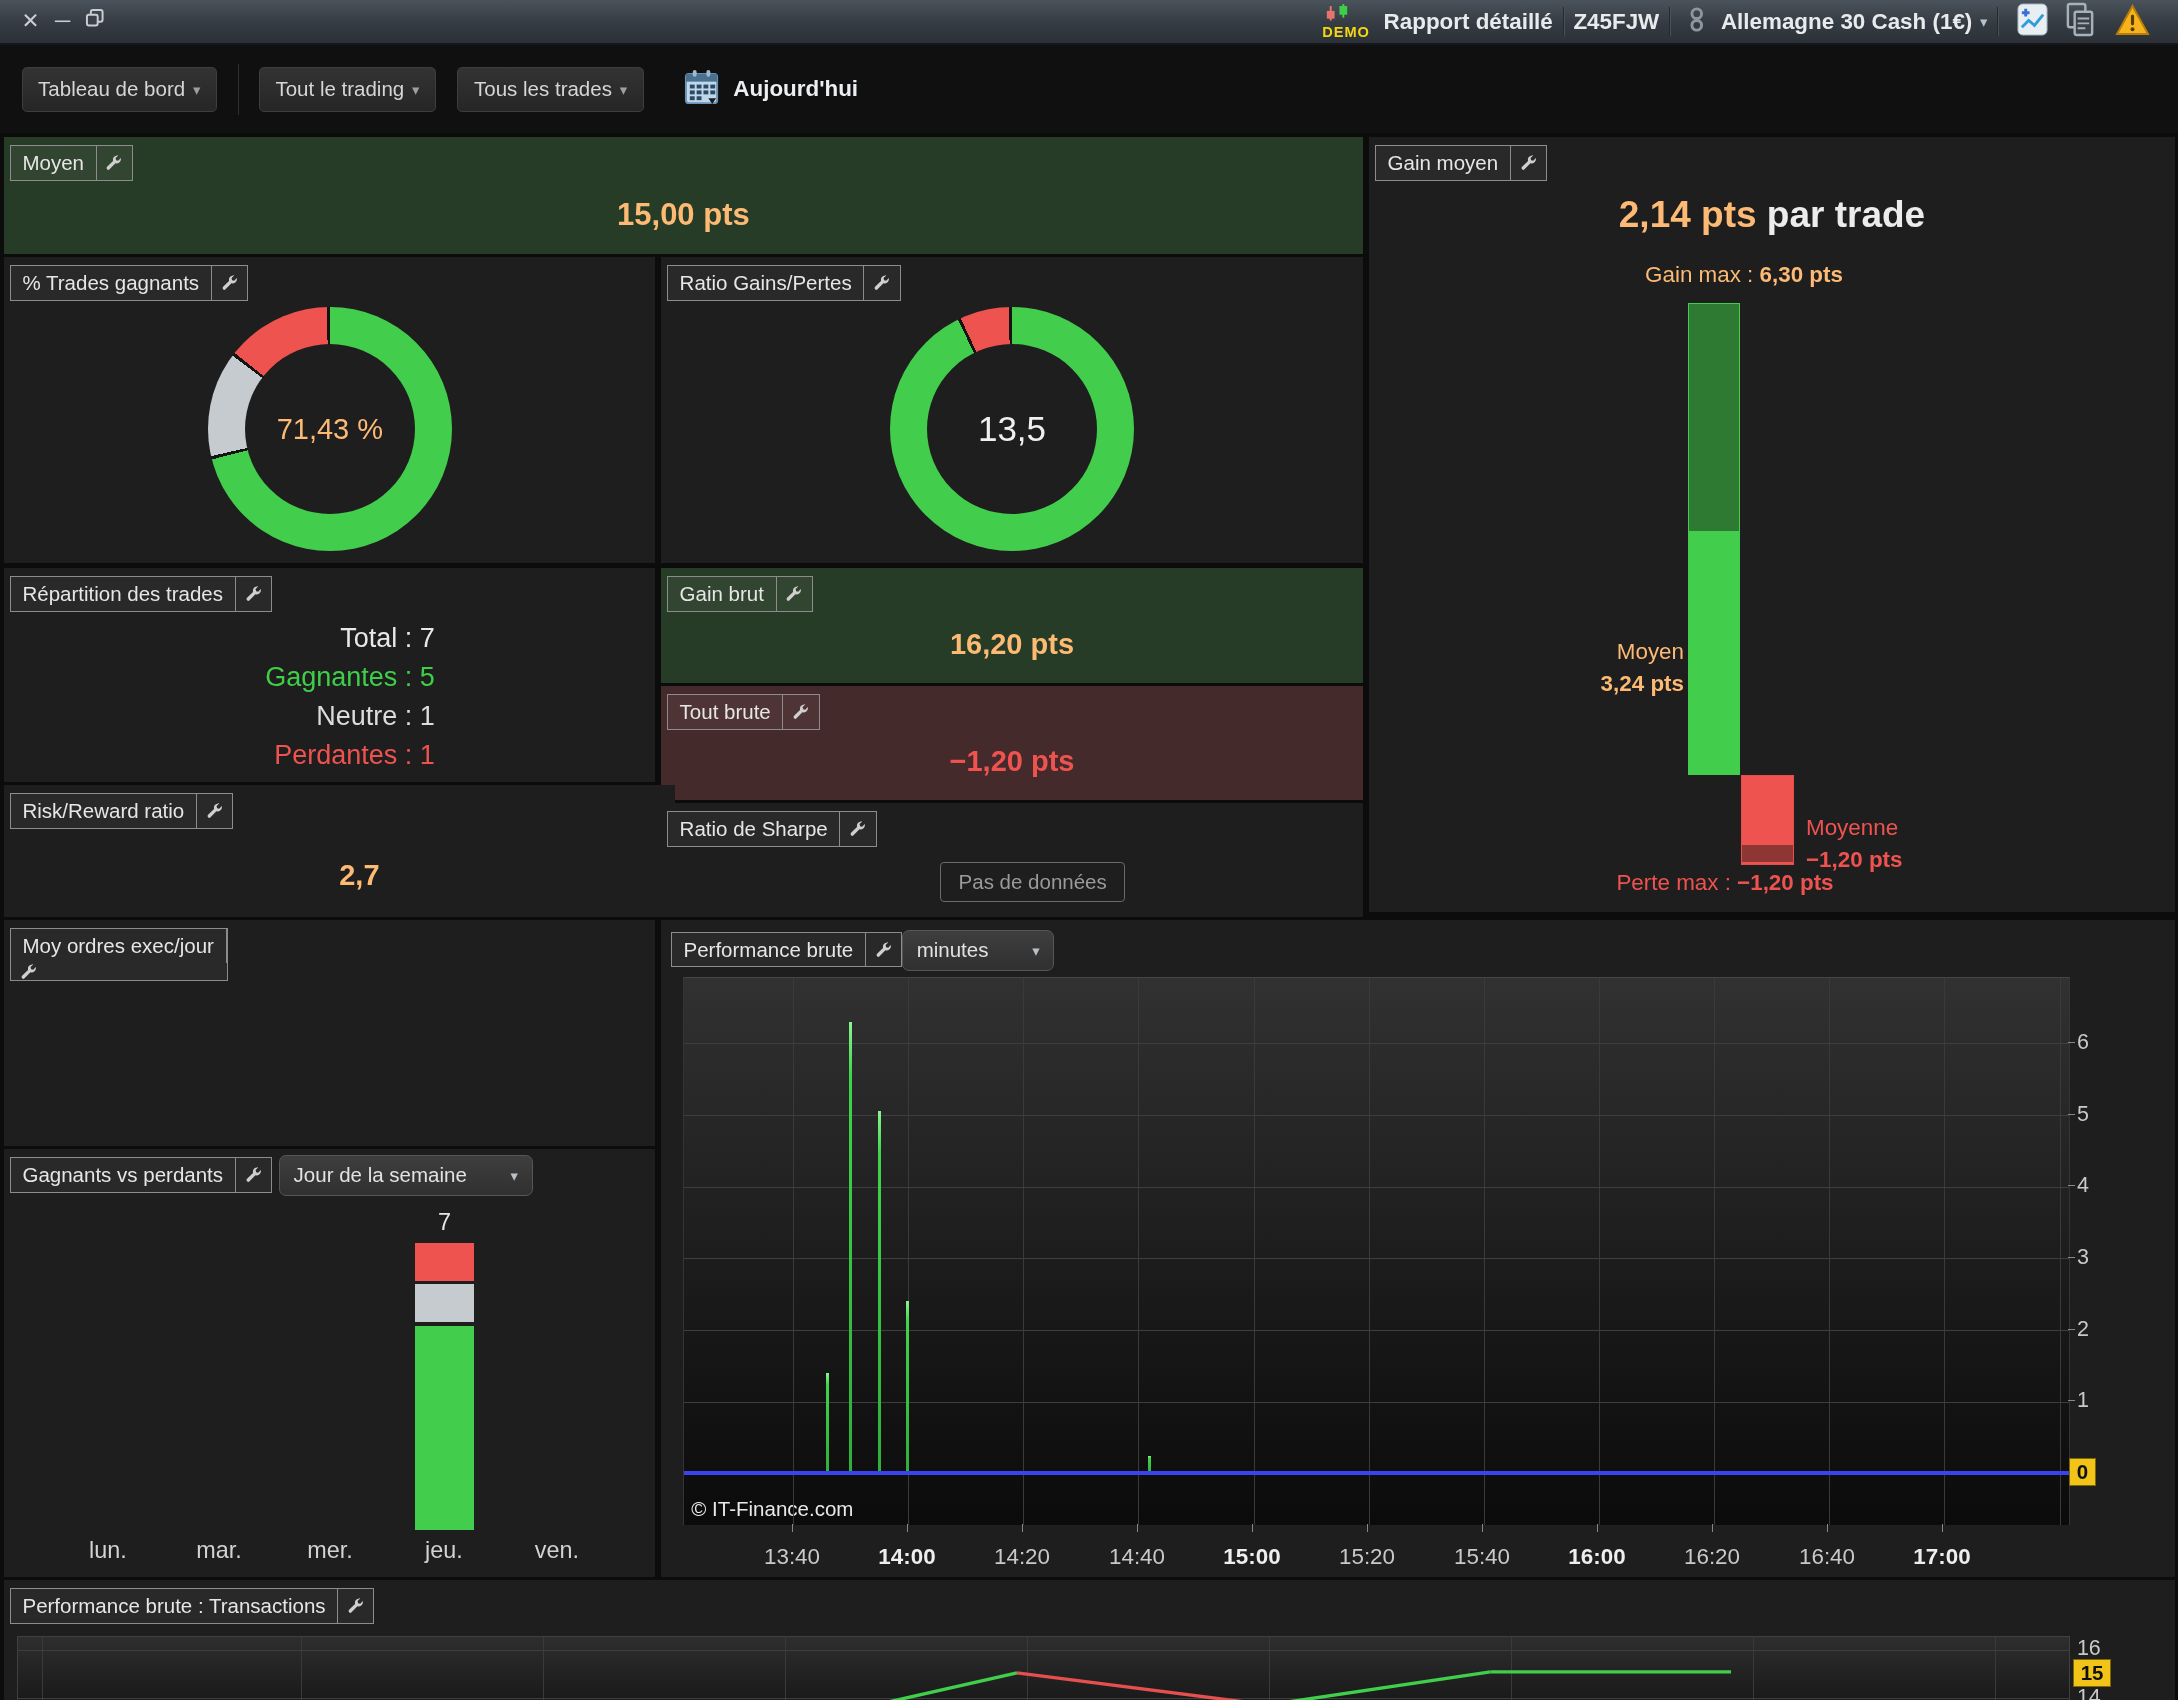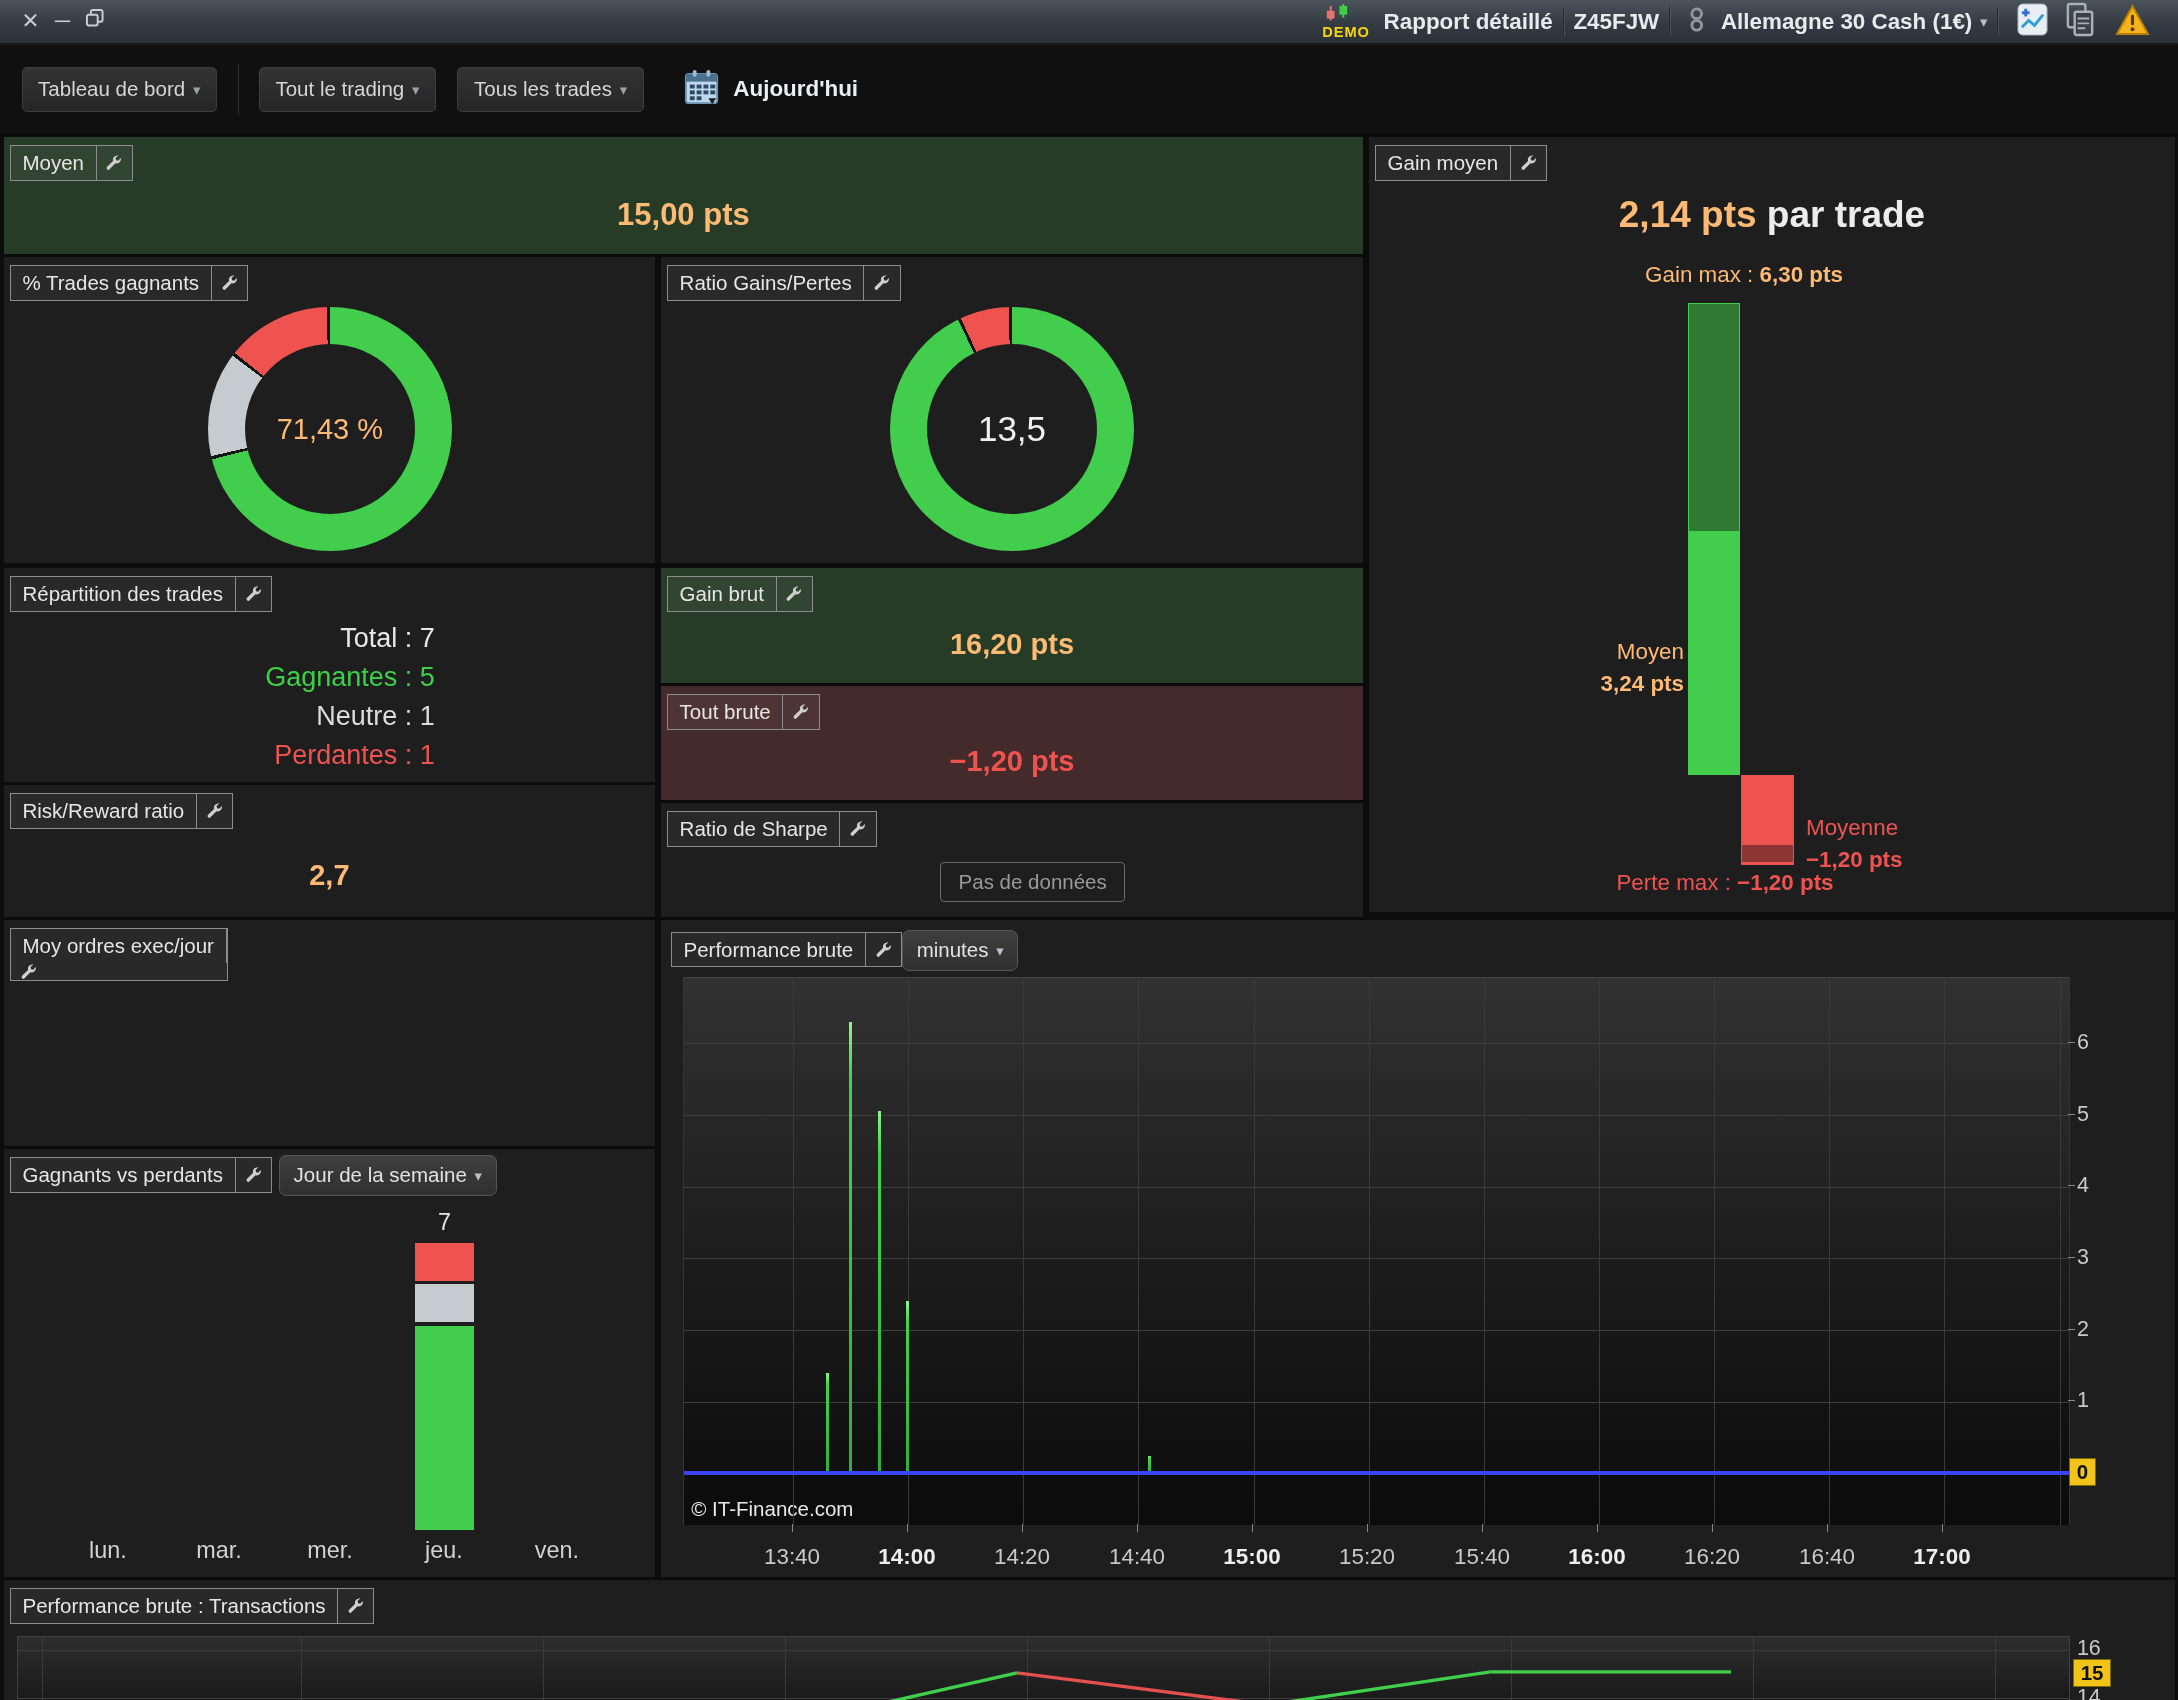--- a/index.html
+++ b/index.html
@@ -28,21 +28,21 @@
   
   .panel{position:absolute;background:#1e1e1e;}
   .panel.greenbg{background:#273c26;}
   .panel.redbg{background:#452a2b;}
   .plabel{position:absolute;display:inline-flex;align-items:stretch;border:1px solid #8c8c8c;
     background:rgba(255,255,255,0.05);z-index:5;}
   .plabel .ptext{padding:4.9px 11.7px;font-size:20.5px;color:#e6e6e6;border-right:1px solid #8c8c8c;white-space:nowrap;}
   .plabel .pwrench{display:flex;align-items:center;padding:0 8.8px;}
   .drop-btn{position:absolute;display:inline-flex;align-items:center;height:39px;padding:0 13.7px;
     background:linear-gradient(#3e3e3e,#303030);border:1px solid #565656;border-radius:7px;
-    font-size:20.5px;color:#e2e2e2;z-index:5;white-space:nowrap;}
+    font-size:20.5px;color:#e2e2e2;z-index:5;white-space:nowrap;gap:36px;}
   .bigval{position:absolute;width:100%;text-align:center;font-weight:bold;}
   .green{color:#fdba74;} .red{color:#ef5350;}
   
   .donut{position:absolute;border-radius:50%;}
   .donut .hole{position:absolute;left:37px;top:37px;right:37px;bottom:37px;border-radius:50%;
     background:#1e1e1e;display:flex;align-items:center;justify-content:center;}
   
   #repartition-rows{position:absolute;right:220px;top:51px;text-align:right;font-size:27px;line-height:39px;}
   
   .nodata{position:absolute;border:1px solid #6a6a6a;border-radius:3.9px;color:#9a9a9a;
@@ -283,21 +283,21 @@
       <span class="ptext">Tout brute</span>
       <span class="pwrench wrench">
           <svg width="17.6" height="17.6" viewBox="0 0 16 16">
             <path d="M11.2 1.3a4 4 0 0 0-3.9 5L1.9 11.7a1.55 1.55 0 0 0 2.2 2.2l5.4-5.4a4 4 0 0 0 5-3.9c0-.3 0-.6-.1-.9l-2.4 2.4-1.9-.5-.5-1.9 2.4-2.4c-.3-.1-.6-.1-.9-.1z" fill="#cfcfcf"></path>
           </svg>
         </span>
     </div>
     <div class="bigval red" style="top:59px;font-size:29px;">−1,20 pts</div>
   </div>
 
-  <div class="panel" style="left:3.9px;top:785px;width:651px;height:132px;">
+  <div class="panel" style="left:3.9px;top:785px;width:651px;height:132px;padding-left:20px;">
     <div class="plabel" style="left:5.9px;top:7.8px;">
       <span class="ptext">Risk/Reward ratio</span>
       <span class="pwrench wrench">
           <svg width="17.6" height="17.6" viewBox="0 0 16 16">
             <path d="M11.2 1.3a4 4 0 0 0-3.9 5L1.9 11.7a1.55 1.55 0 0 0 2.2 2.2l5.4-5.4a4 4 0 0 0 5-3.9c0-.3 0-.6-.1-.9l-2.4 2.4-1.9-.5-.5-1.9 2.4-2.4c-.3-.1-.6-.1-.9-.1z" fill="#cfcfcf"></path>
           </svg>
         </span>
     </div>
     <div class="bigval green" style="top:74px;font-size:29px;">2,7</div>
   </div>

